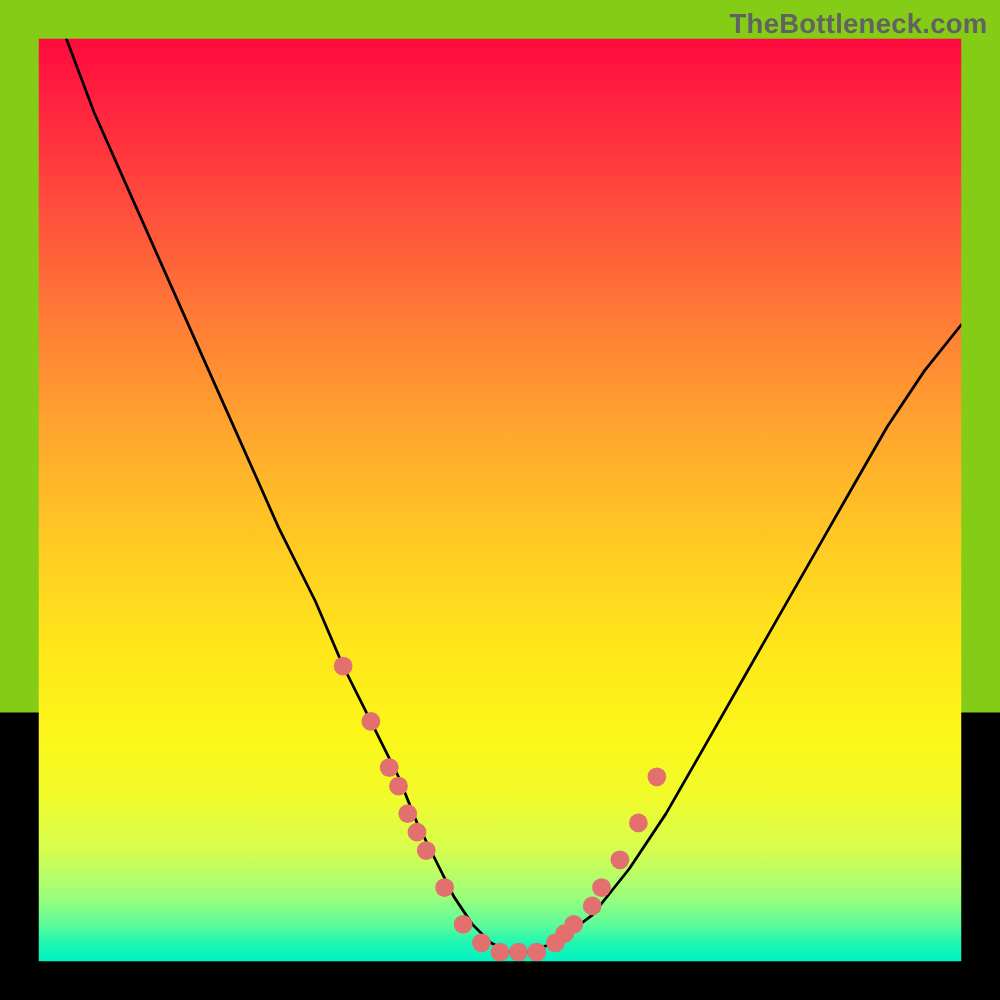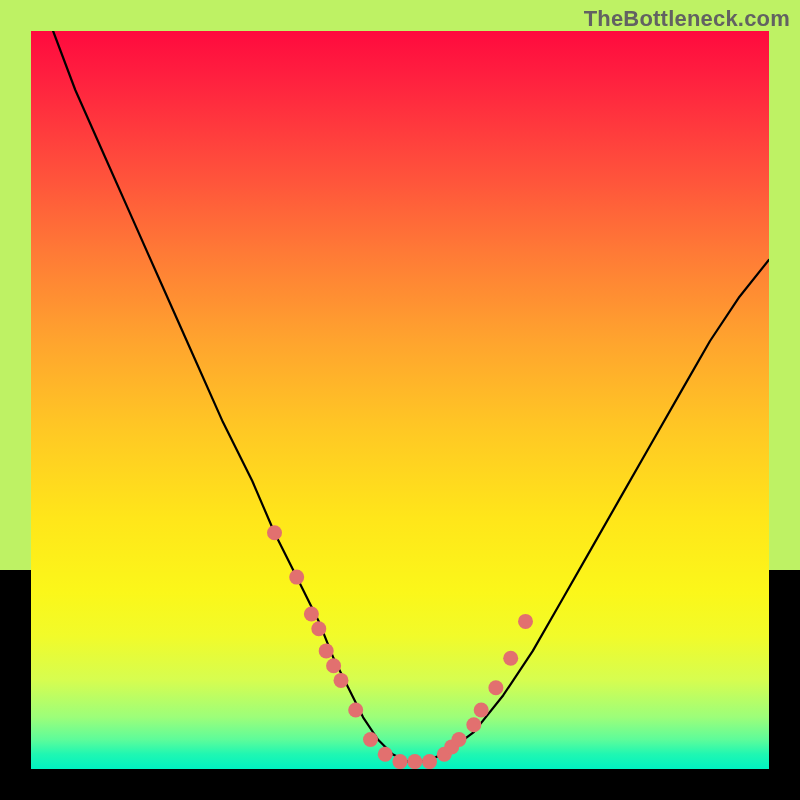--- a/index.html
+++ b/index.html
@@ -10,21 +10,21 @@
     background: #000;
     overflow: hidden;
     font-family: Arial, Helvetica, sans-serif;
   }
   .frame {
     position: absolute;
     top: 0;
     left: 0;
     width: 800px;
     height: 570px;
-    background: #bef264;
+    background: #84cc16;
   }
   .plot {
     position: absolute;
     top: 31px;
     left: 31px;
     width: 738px;
     height: 738px;
     
     background: linear-gradient(
       to bottom,

